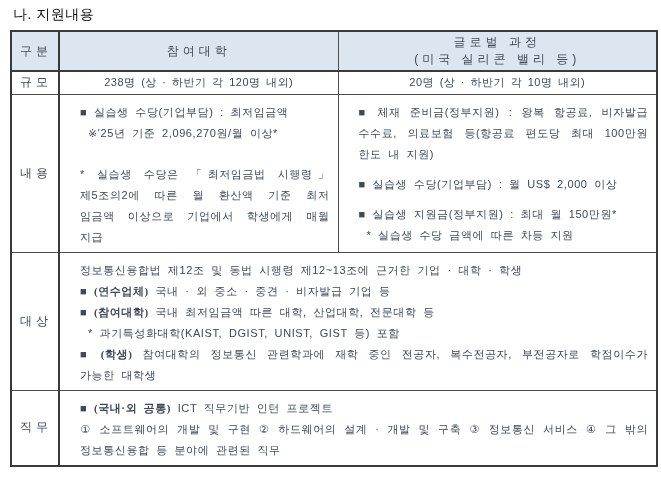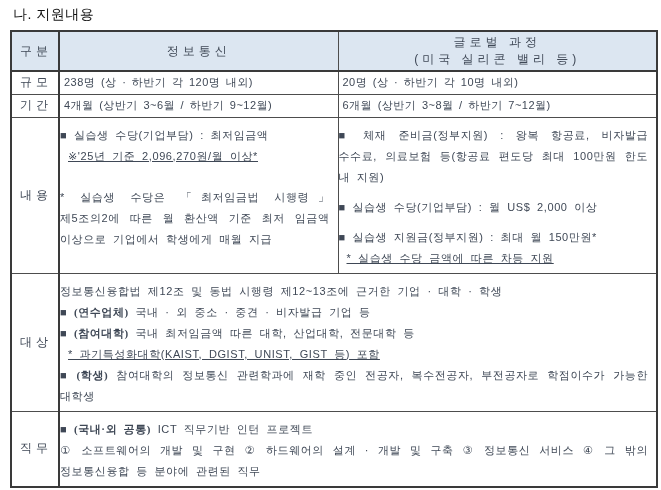--- a/index.html
+++ b/index.html
@@ -41,64 +41,59 @@
     background:var(--header_bg);
     text-align:center;letter-spacing:4px;font-size:12px;
     border-bottom:2px solid var(--border_dark);
   }
   tr.r-header{height:34px;}
   tr.r-scale{height:23px;margin-left:16px;}
   tr.r-period{height:23px;}
   tr.r-content{height:154px;}
   tr.r-target{height:131px;}
   tr.r-duty{height:70px;}
-  td.center-val{text-align:left;letter-spacing:0.5px;word-spacing:2px;}
+  td.center-val{text-align:center;letter-spacing:0.5px;word-spacing:2px;}
   td.content-cell{
-    vertical-align:top;padding:7px 8px 4px 0;
+    vertical-align:top;padding:7px 8px 4px 20px;
     letter-spacing:0.6px;word-spacing:3px;line-height:21px;
   }
   td.content-cell p{margin:0;text-align:justify;}
-  p.indent-sm{padding-left:8px;text-decoration:underline;}
+  p.indent-sm{padding-left:8px;}
   p.gap-lg{margin-top:20px !important;}
   p.gap-sm{margin-top:9px !important;}
   strong{font-weight:bold;font-family:Liberation Serif, serif;}
 </style>
 </head>
 <body>
 
 <div class="page-title">나. 지원내용</div>
 
 <table class="support-table">
   <colgroup>
       <col class="c1">
       <col class="c2">
       <col class="c3">
     </colgroup>
 
   <tbody>
       <tr class="r-header">
     <td class="label-cell">구분</td>
-    <td>정보통신</td>
+    <td>참여대학</td>
     <td>
       <div>글로벌 과정</div>
       <div>(미국 실리콘 밸리 등)</div>
     </td>
   </tr>
 
   <tr class="r-scale">
     <td class="label-cell">규모</td>
     <td class="center-val">238명 (상 · 하반기 각 120명 내외)</td>
     <td class="center-val">20명 (상 · 하반기 각 10명 내외)</td>
   </tr>
 
-  <tr class="r-period">
-    <td class="label-cell">기간</td>
-    <td class="center-val">4개월 (상반기 3~6월 / 하반기 9~12월)</td>
-    <td class="center-val">6개월 (상반기 3~8월 / 하반기 7~12월)</td>
-  </tr>
 
   <tr class="r-content">
     <td class="label-cell">내용</td>
     <td class="content-cell">
       <p>■ 실습생 수당(기업부담) : 최저임금액</p>
       <p class="indent-sm">※'25년 기준 2,096,270원/월 이상*</p>
       <p class="gap-lg">* 실습생 수당은 「최저임금법 시행령」 제5조의2에 따른 월 환산액 기준 최저 임금액 이상으로 기업에서 학생에게 매월 지급</p>
     </td>
     <td class="content-cell">
       <p>■ 체재 준비금(정부지원) : 왕복 항공료, 비자발급 수수료, 의료보험 등(항공료 편도당 최대 100만원 한도 내 지원)</p>

